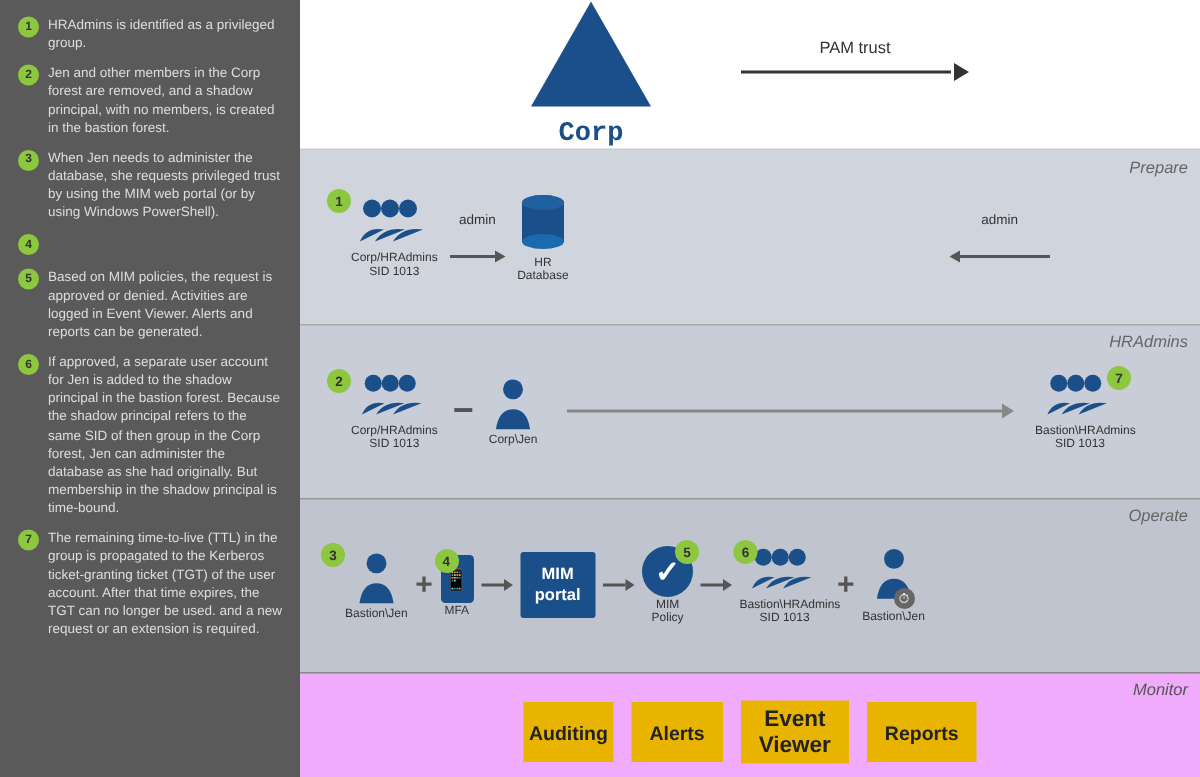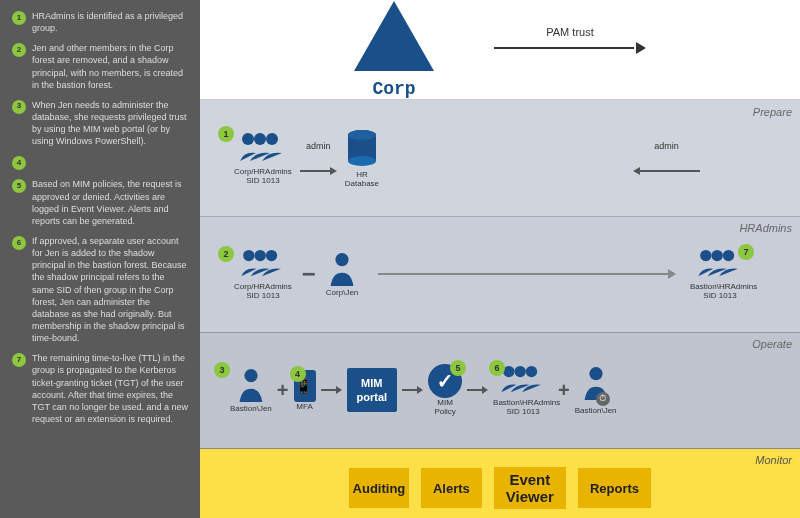--- a/index.html
+++ b/index.html
@@ -192,21 +192,21 @@
       flex: 1;
       padding: 8px 16px;
       display: flex;
       align-items: center;
       gap: 6px;
       position: relative;
     }
 
     
     .monitor-section {
-      background: #fde047;
+      background: #f0abfc;
       height: 70px;
       display: flex;
       align-items: center;
       justify-content: center;
       gap: 12px;
       position: relative;
     }
 
     
     .icon-group {

